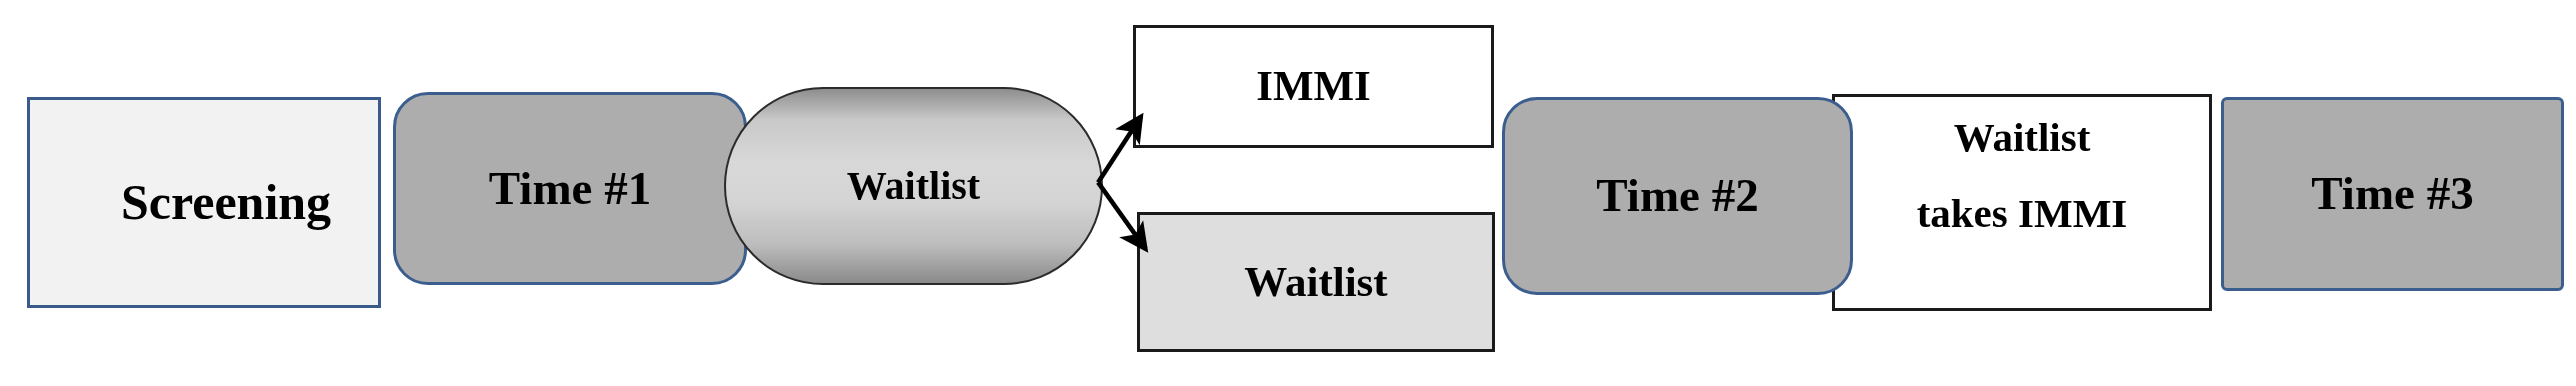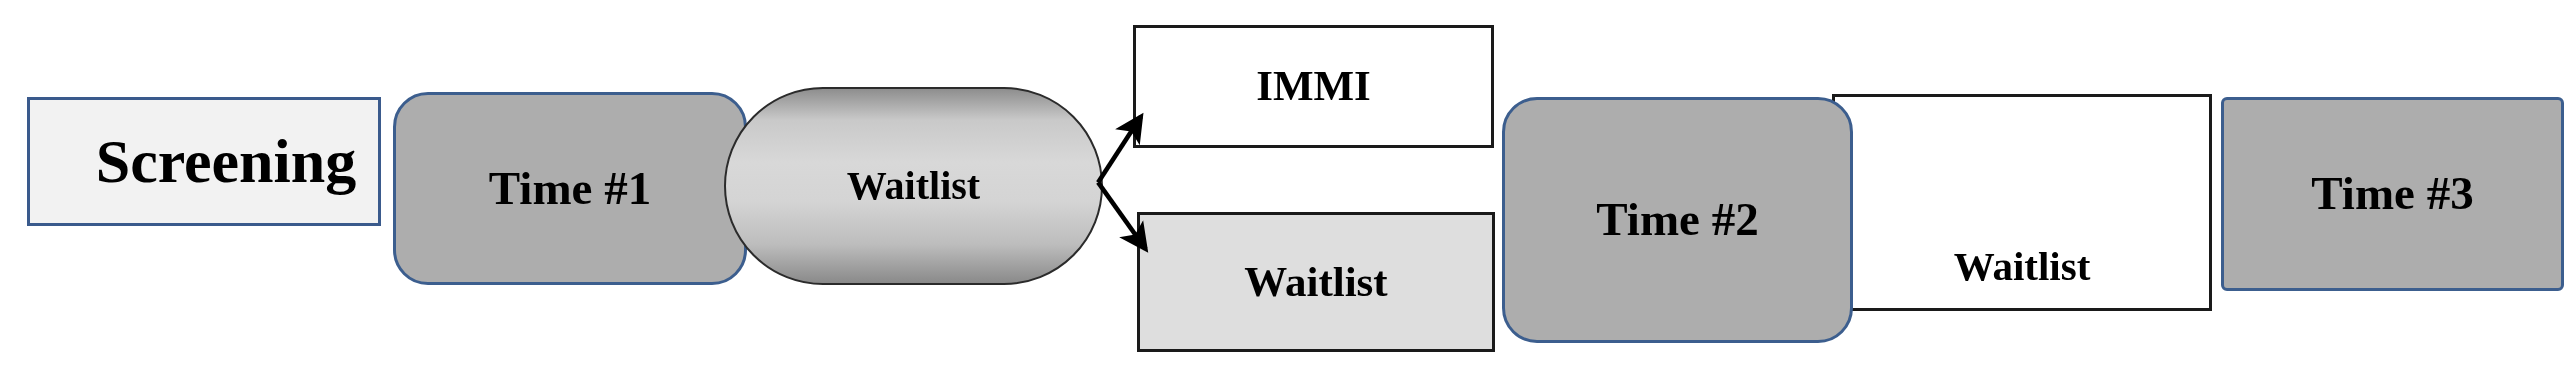--- a/index.html
+++ b/index.html
@@ -18,56 +18,56 @@
     background: #ffffff;
     overflow: hidden;
   }
 
   
   .node {
     position: absolute;
     box-sizing: border-box;
     display: flex;
     align-items: center;
-    justify-content: flex-end;
+    justify-content: flex-start;
     text-align: center;
     color: #000000;
   }
   .node .label {
     display: block;
     width: 100%;
     line-height: 1.35;
     color: #000000;
   }
 
   
   .box-screening {
     left: 27px;
     top: 97px;
     width: 354px;
-    height: 129px;
+    height: 211px;
     background: #f2f2f2;
     border: 3.1px solid #3a5a8c;
-    font-size: 62px;
+    font-size: 50px;
     font-weight: bold;
     z-index: 2;
     padding-left: 44px;
   }
 
   
   .box-time {
     background: #adadad;
     border: 3.1px solid #3c5e8e;
     border-radius: 35px;
     font-size: 47px;
     font-weight: bold;
     z-index: 2;
   }
   .box-time1 { left: 393px; top: 92px;  width: 354px; height: 193px; }
-  .box-time2 { left: 1502px; top: 97px; width: 351px; height: 246px; z-index: 4; }
+  .box-time2 { left: 1502px; top: 97px; width: 351px; height: 198px; z-index: 4; }
   .box-time3 { left: 2221px; top: 97px; width: 343px; height: 194px; z-index: 4; border-radius: 6px; }
 
   
   .box-randomize {
     left: 724px;
     top: 87px;
     width: 379px;
     height: 198px;
     border: 2.3px solid #2b2b2b;
     border-radius: 100px;
@@ -166,20 +166,21 @@
   <div class="node box-waitlist">
     <span class="label">Waitlist</span>
   </div>
 
   <div class="node box-time box-time2">
     <span class="label">Time #2</span>
   </div>
 
   <div class="node box-waitlist-takes">
     <span class="line">Waitlist</span>
+    <span class="line">takes IMMI</span>
   </div>
 
   <div class="node box-time box-time3">
     <span class="label">Time #3</span>
   </div>
 
   <svg id="arrow-layer" viewBox="0 0 3364 505" width="2576" height="387" xmlns="http://www.w3.org/2000/svg">
     <defs>
       <marker id="arrowhead-up" markerWidth="7" markerHeight="7" refX="5.4" refY="3.5" orient="auto" markerUnits="strokeWidth">
         <path d="M0,0.3 L6.4,3.5 L0,6.7 L1.5,3.5 Z" fill="#000000"></path>

